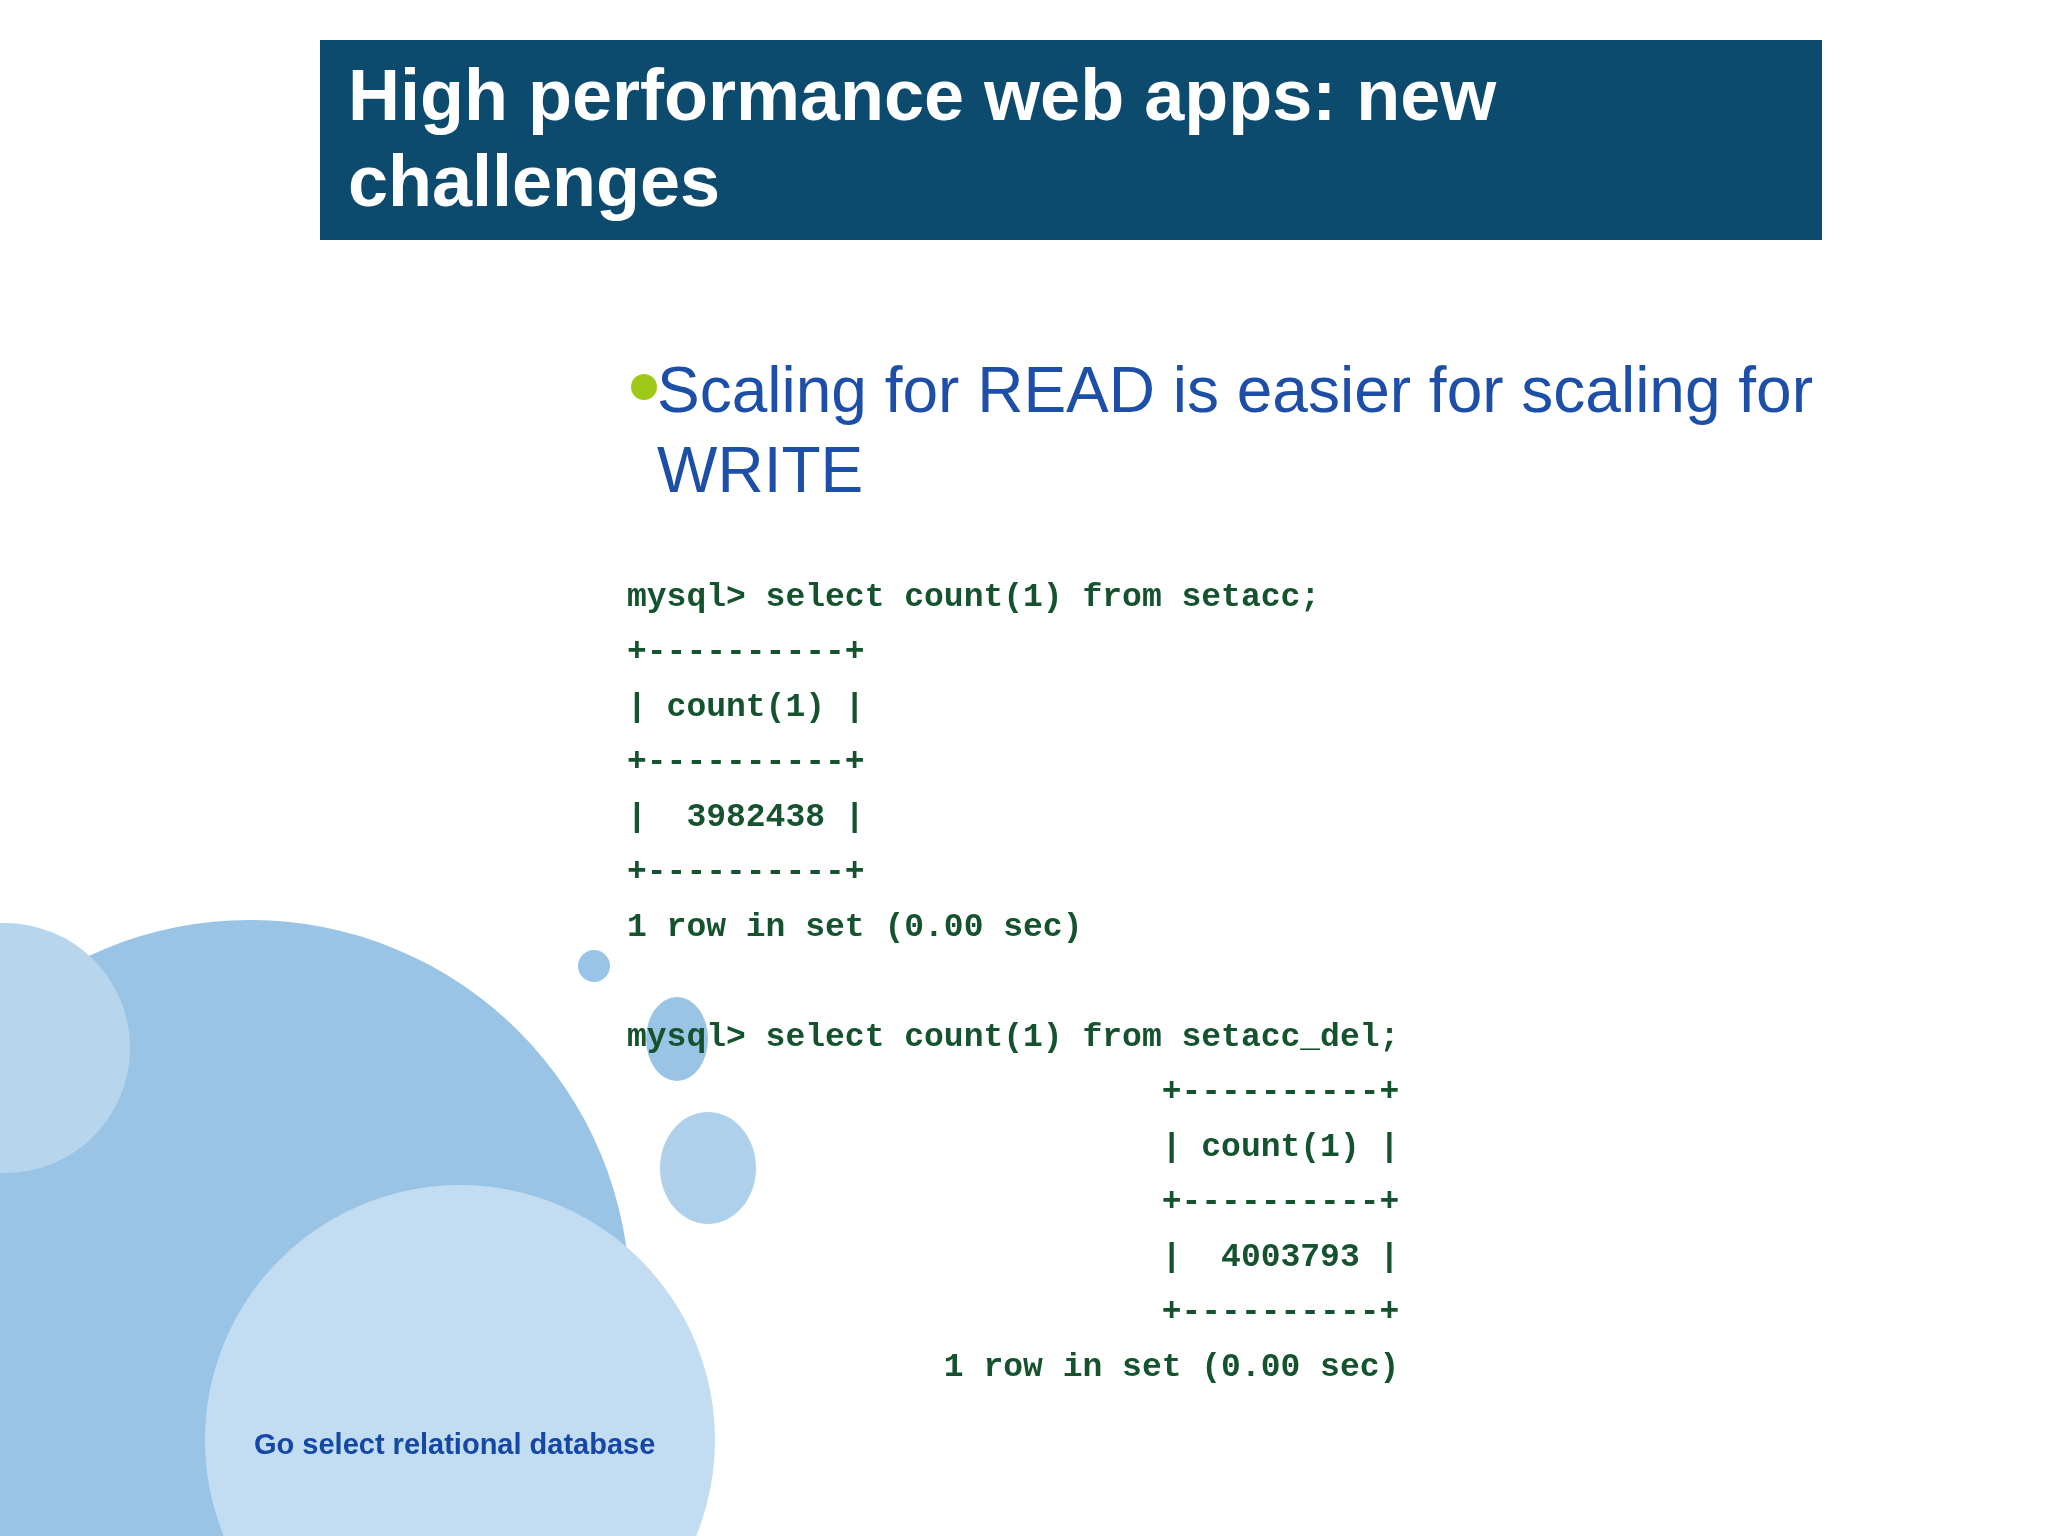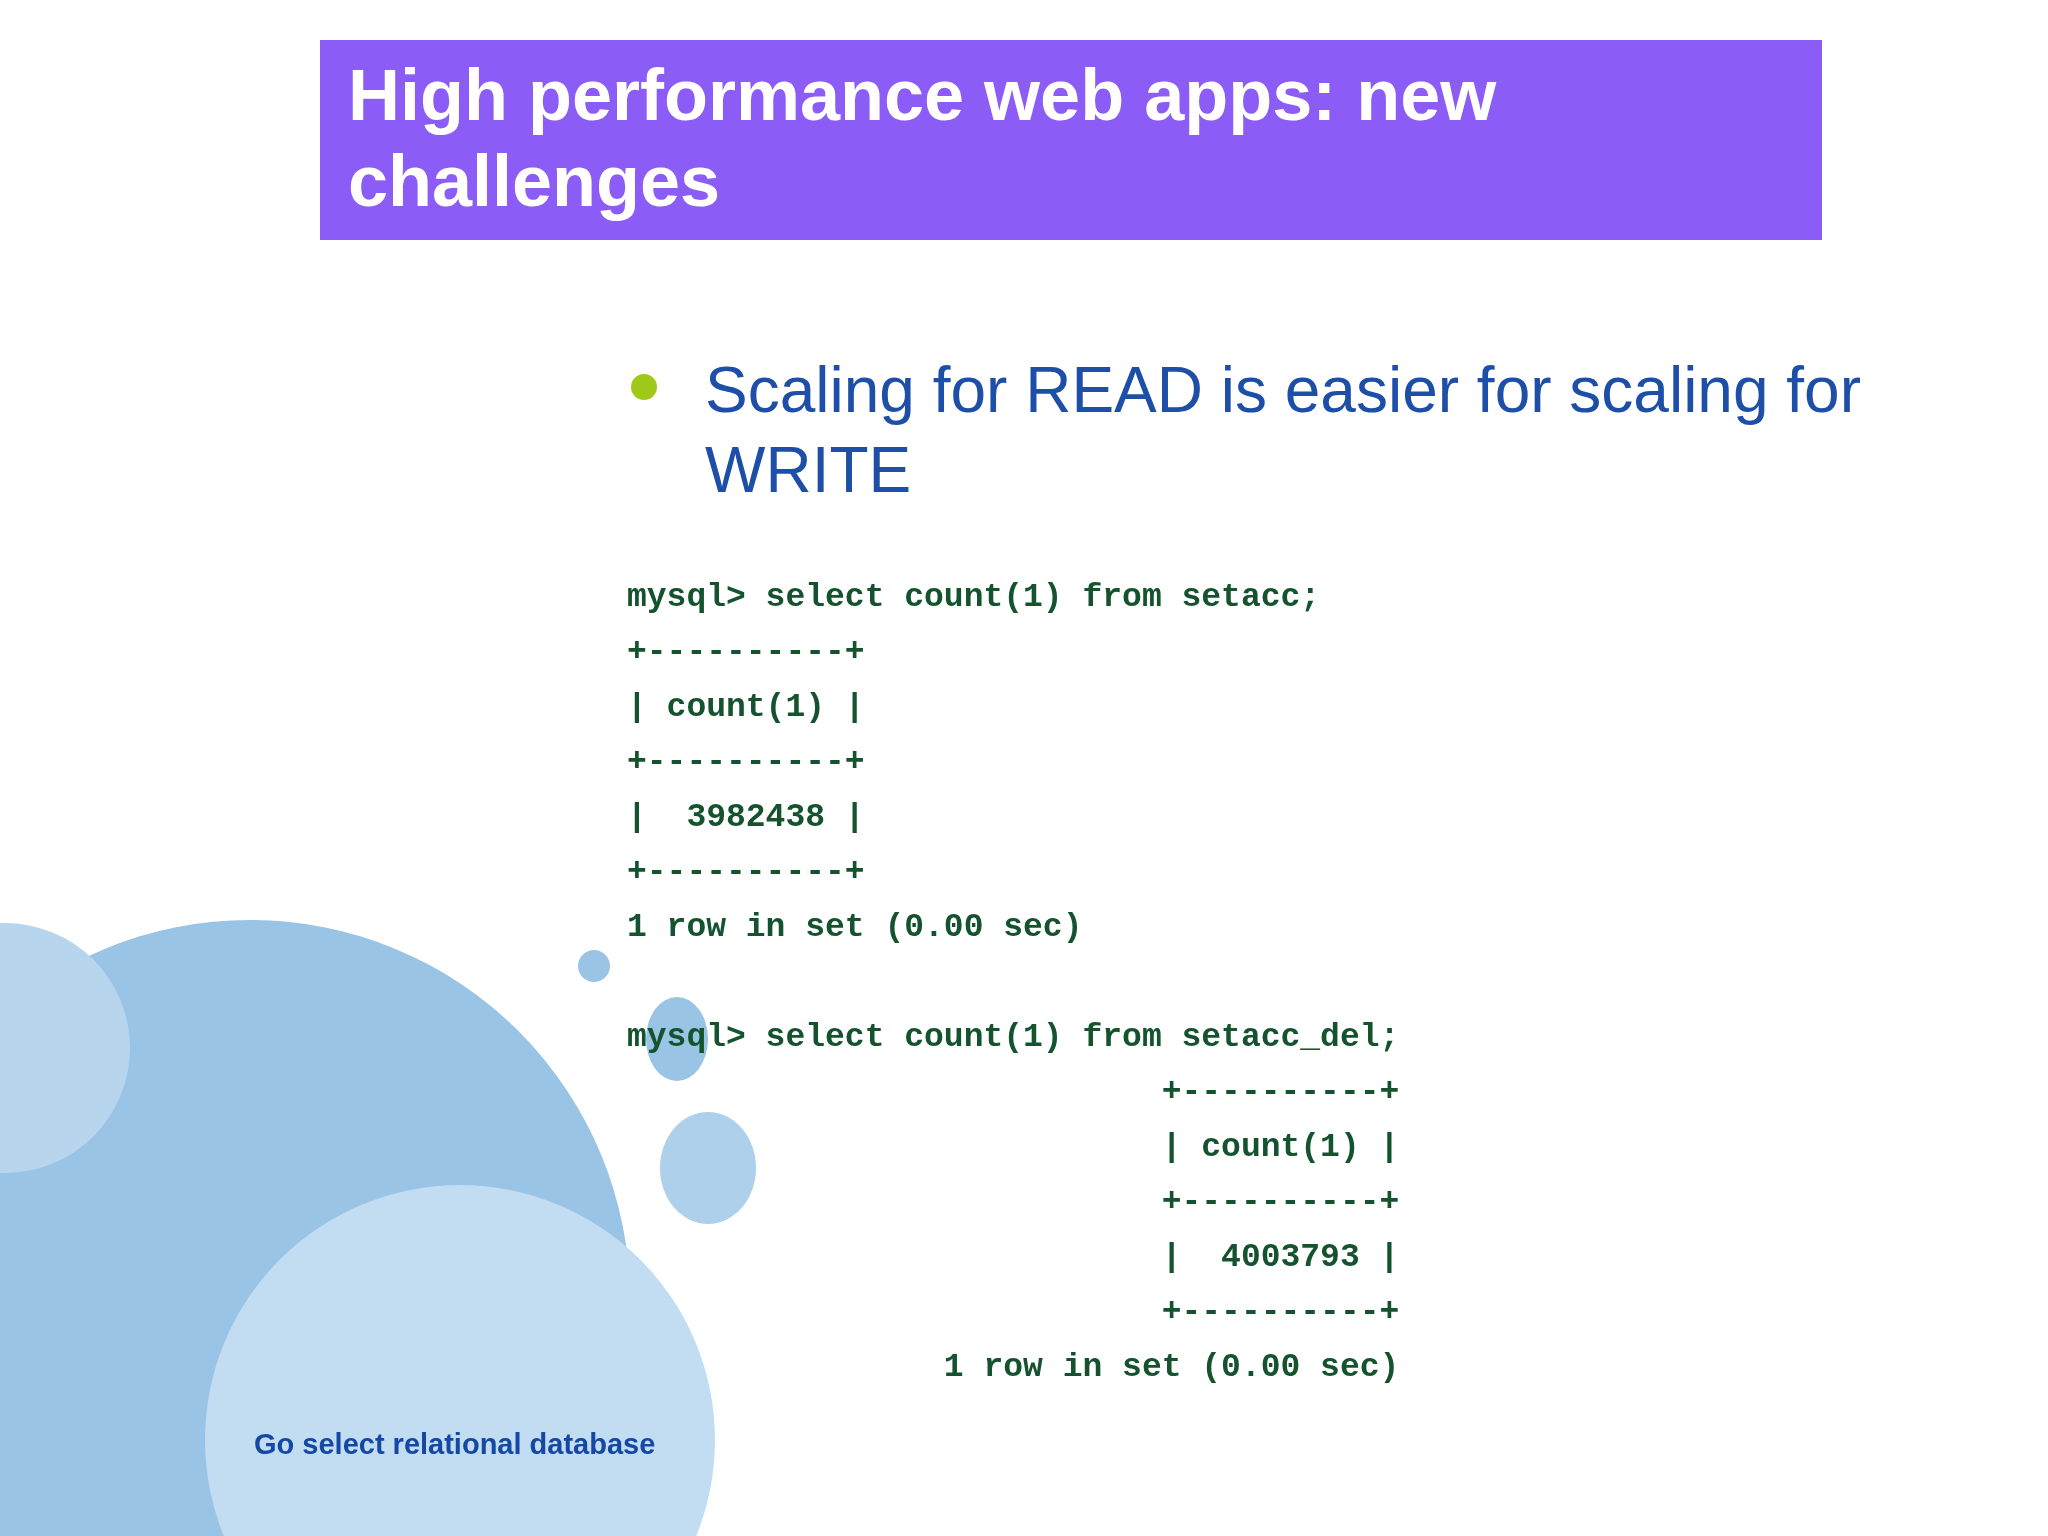--- a/index.html
+++ b/index.html
@@ -28,21 +28,21 @@
   .circle-code-med   { left: 660px;  top: 1112px; width: 96px;  height: 112px; background: #aed0eb; }
   .circle-footer     { left: 205px;  top: 1185px; width: 510px; height: 510px; background: #c2dcf1; }
 
   
   .banner {
     position: absolute;
     left: 320px;
     top: 40px;
     width: 1502px;
     height: 200px;
-    background: #8b5cf6;
+    background: #0c4a6e;
     z-index: 2;
   }
   .banner h1 {
     margin: 0;
     padding: 12px 0 0 28px;
     color: #ffffff;
     font-size: 72px;
     line-height: 86px;
     font-weight: bold;
     white-space: pre-line;
@@ -60,21 +60,20 @@
   }
   .bullet-marker {
     width: 26px;
     height: 26px;
     border-radius: 50%;
     background: #a0c818;
     margin-top: 24px;
     flex: 0 0 auto;
   }
   .bullet-text {
-    margin-left: 48px;
     width: 1310px;
     color: #1e4fa8;
     font-size: 64px;
     line-height: 80px;
     white-space: pre-line;
   }
 
   
   pre.terminal {
     position: absolute;

